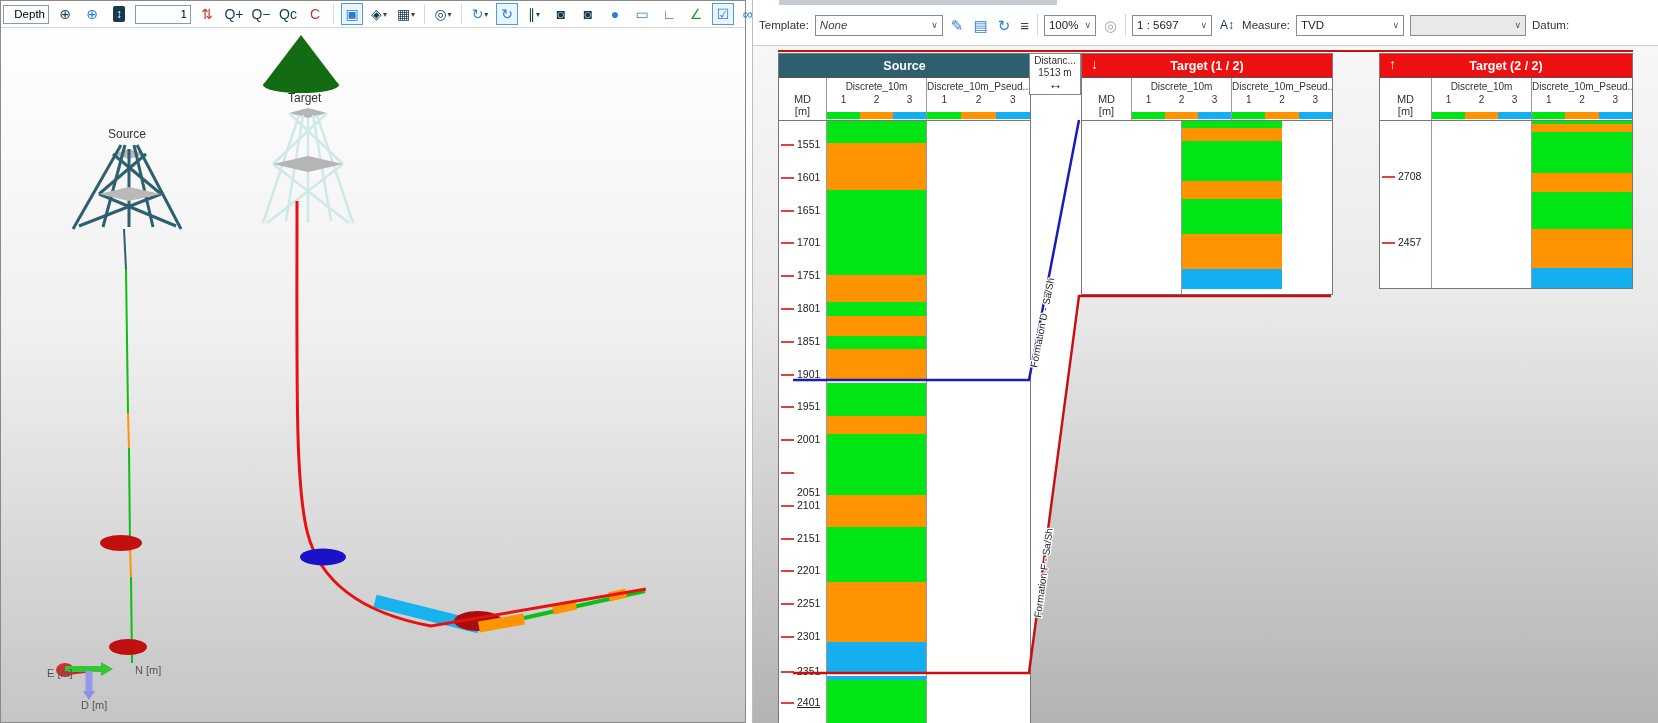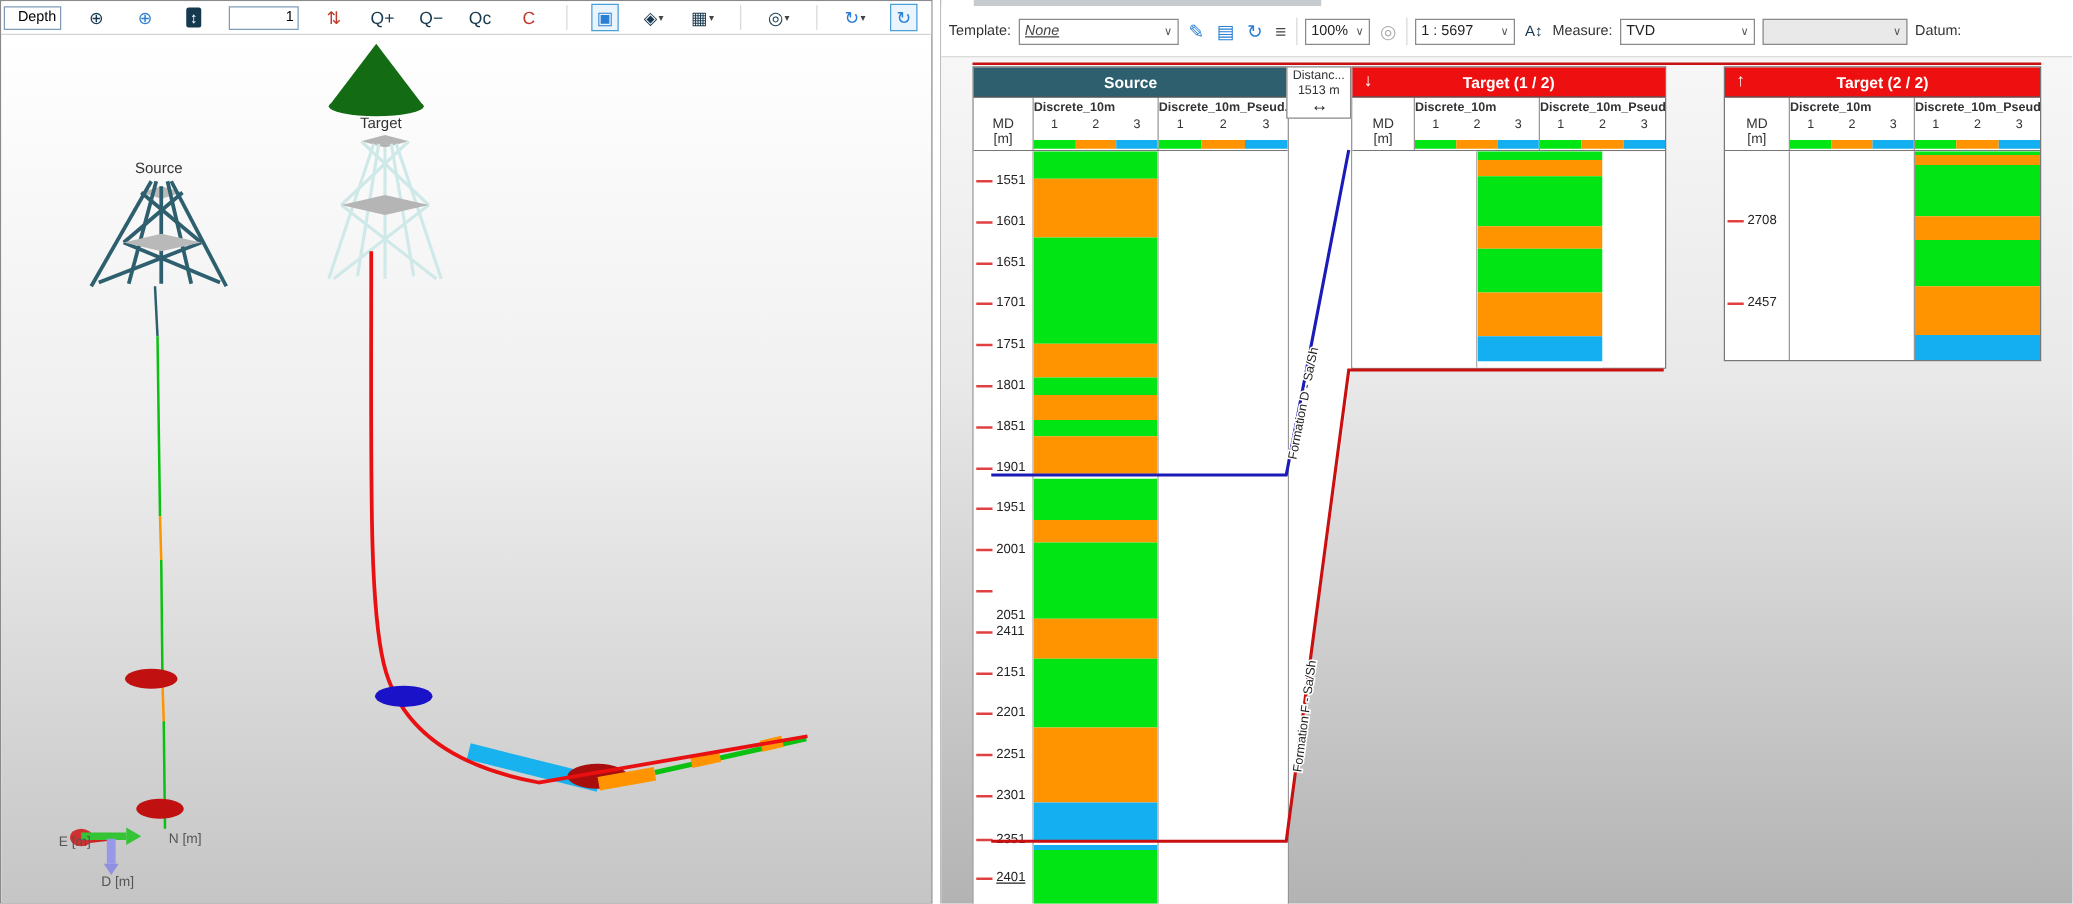--- a/index.html
+++ b/index.html
@@ -5,21 +5,21 @@
   * { box-sizing: border-box; margin: 0; padding: 0; }
   html,body { width:1658px; height:723px; overflow:hidden; background:#fff;
     font-family:"Liberation Sans", sans-serif; }
   #root { position:relative; width:1658px; height:723px; }
 
   
   #left-pane { position:absolute; left:0; top:0; width:746px; height:723px;
     border:1px solid #8a8a8a; background:#fff; }
   #left-toolbar { position:absolute; left:0; top:0; width:100%; height:27px;
     background:#fff; border-bottom:1px solid #d4d4d4; display:flex; align-items:center;
-    padding:1px 2px; gap:17px; white-space:nowrap; }
+    padding:1px 2px; gap:5px; white-space:nowrap; }
   .tb-input { height:19px; border:1px solid #7f9db9; background:#fff; font-size:11.5px;
     text-align:right; padding:0 3px; font-family:"Liberation Sans",sans-serif; }
   .tb-btn { height:22px; min-width:22px; display:flex; align-items:center; justify-content:center;
     border:1px solid transparent; cursor:pointer; padding:0 1px; }
   .tb-btn.sel { border:1px solid #4d9fd8; background:#eaf4fc; }
   .tb-btn .glyph { font-size:14px; line-height:1; }
   .tb-btn .glyph.badge { background:#17394f; color:#fff; font-size:12px; padding:2px 3px; border-radius:2px; }
   .tb-btn .caret { font-size:8px; color:#444; margin-left:1px; }
   .tb-sep { width:1px; height:20px; background:#d9d9d9; margin:0 2px; flex:none; }
   #scene { position:absolute; left:0; top:27px; }
@@ -31,38 +31,38 @@
   #right-toolbar { position:absolute; left:0; top:5px; width:100%; height:41px; background:#fff;
     border-bottom:1px solid #cfcfcf; display:flex; align-items:center; padding:0 6px; gap:6px;
     font-size:11.5px; color:#333; white-space:nowrap; }
   .combo { height:21px; border:1px solid #8a8a8a; background:#fff; display:inline-flex;
     align-items:center; padding:0 4px; font-size:11.5px; color:#222; position:relative; }
   .combo .cval { flex:1; overflow:hidden; }
   .combo .ccaret { color:#555; font-size:9px; margin-left:4px; }
   .combo.disabled { background:#e9e9e9; color:#999; }
   .rtb-icon { font-size:15px; line-height:1; cursor:pointer; padding:0 2px; }
   .rtb-sep { width:1px; height:22px; background:#d9d9d9; }
-  .italic { font-style:italic; color:#444;text-decoration:underline; }
+  .italic { font-style:italic; color:#444; }
 
   #track-area { position:absolute; left:0; top:46px; width:906px; height:677px;
     background:linear-gradient(180deg,#f7f7f7 0%,#e9e9e9 38%,#b3b3b3 100%); overflow:hidden; }
   #overlay-back { position:absolute; left:0; top:0; z-index:1; pointer-events:none; }
   #overlay-front { position:absolute; left:0; top:0; z-index:5; pointer-events:none; }
 
   .well-group { position:absolute; top:7px; z-index:3; border:1px solid #777; background:#fff; }
   .well-header { height:24px; display:flex; align-items:center; justify-content:center;
     color:#fff; font-weight:bold; font-size:12.5px; position:relative; border-bottom:1px solid #555; }
   .well-header .warrow { position:absolute; left:9px; top:2px; font-size:14px; font-weight:bold; }
   .well-cols { display:flex; height:43px; border-bottom:1px solid #777; background:#fff; }
   .md-col { display:flex; flex-direction:column; justify-content:flex-end; align-items:center;
     font-size:11px; color:#333; padding-bottom:3px; border-right:1px solid #999; }
   .track-col { display:flex; flex-direction:column; border-right:1px solid #999; }
   .track-col:last-child, .wb-col:last-child { border-right:none; }
-  .col-name { height:16px; font-size:10px; color:#333; text-align:left; white-space:nowrap;
-    overflow:hidden; padding-top:3px;font-weight:bold; }
+  .col-name { height:16px; font-size:10px; color:#333; text-align:center; white-space:nowrap;
+    overflow:hidden; padding-top:3px; }
   .col-nums { height:14px; display:flex; }
   .col-nums span { flex:1; text-align:center; font-size:10px; color:#333; }
   .col-strip { height:7px; display:flex; margin-top:4px; }
   .col-strip i { flex:1; }
   .well-body { display:flex; position:relative; background:#fff; }
   .wb-col { position:relative; overflow:hidden; background:#fff; border-right:1px solid #999; height:100%; }
   .tick-dash { position:absolute; left:2px; width:13px; height:2px; }
   .tick-lbl { position:absolute; left:18px; font-size:10.5px; color:#222; transform:translateY(-6px); }
   .lith { position:absolute; left:0; right:0; }
 
@@ -341,21 +341,21 @@
                 <div class="tick-lbl" style="top: 220px;">1851</div>
                 <div class="tick-dash" style="top: 253px; background: rgb(224, 64, 64);"></div>
                 <div class="tick-lbl" style="top: 253px;">1901</div>
                 <div class="tick-dash" style="top: 285px; background: rgb(224, 64, 64);"></div>
                 <div class="tick-lbl" style="top: 285px;">1951</div>
                 <div class="tick-dash" style="top: 318px; background: rgb(224, 64, 64);"></div>
                 <div class="tick-lbl" style="top: 318px;">2001</div>
                 <div class="tick-dash" style="top: 351px; background: rgb(224, 64, 64);"></div>
                 <div class="tick-lbl" style="top: 371px;">2051</div>
                 <div class="tick-dash" style="top: 384px; background: rgb(224, 64, 64);"></div>
-                <div class="tick-lbl" style="top: 384px;">2411</div>
+                <div class="tick-lbl" style="top: 384px;">2101</div>
                 <div class="tick-dash" style="top: 417px; background: rgb(224, 64, 64);"></div>
                 <div class="tick-lbl" style="top: 417px;">2151</div>
                 <div class="tick-dash" style="top: 449px; background: rgb(224, 64, 64);"></div>
                 <div class="tick-lbl" style="top: 449px;">2201</div>
                 <div class="tick-dash" style="top: 482px; background: rgb(224, 64, 64);"></div>
                 <div class="tick-lbl" style="top: 482px;">2251</div>
                 <div class="tick-dash" style="top: 515px; background: rgb(224, 64, 64);"></div>
                 <div class="tick-lbl" style="top: 515px;">2301</div>
                 <div class="tick-dash" style="top: 550px; background: rgb(224, 64, 64);"></div>
                 <div class="tick-lbl" style="top: 550px;">2351</div>

